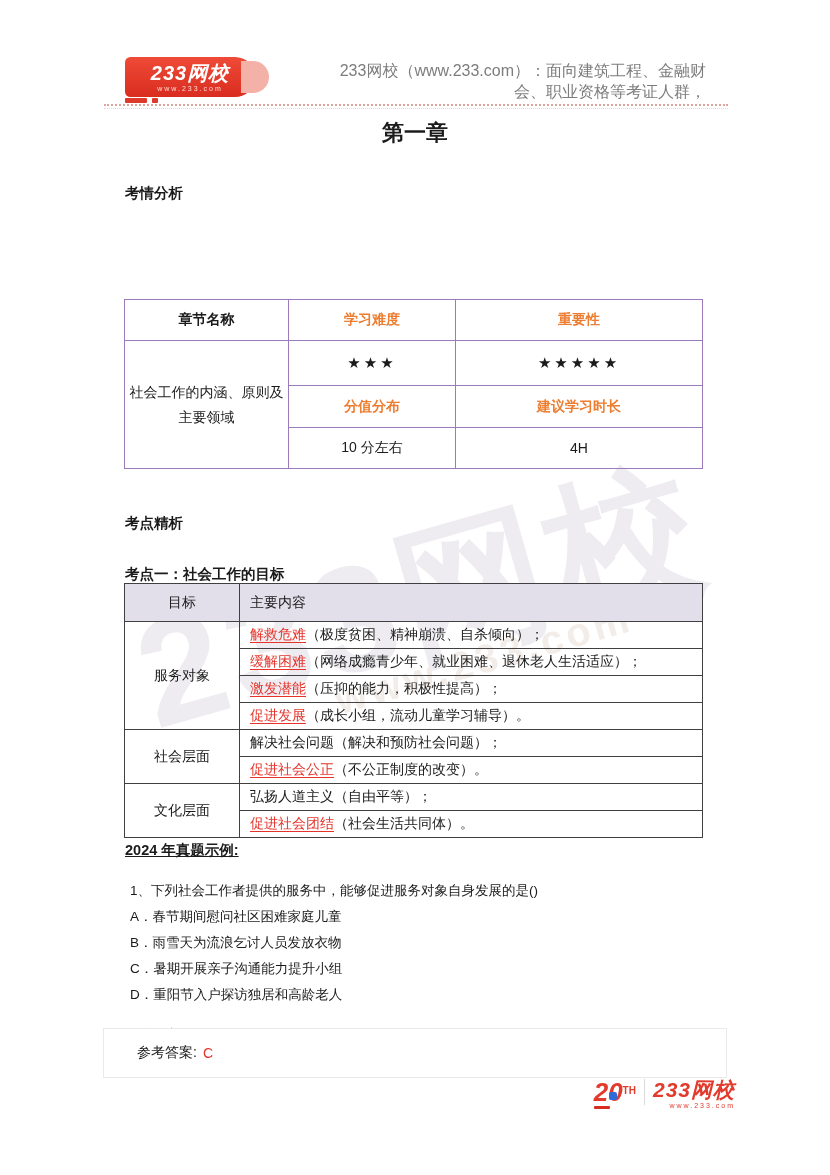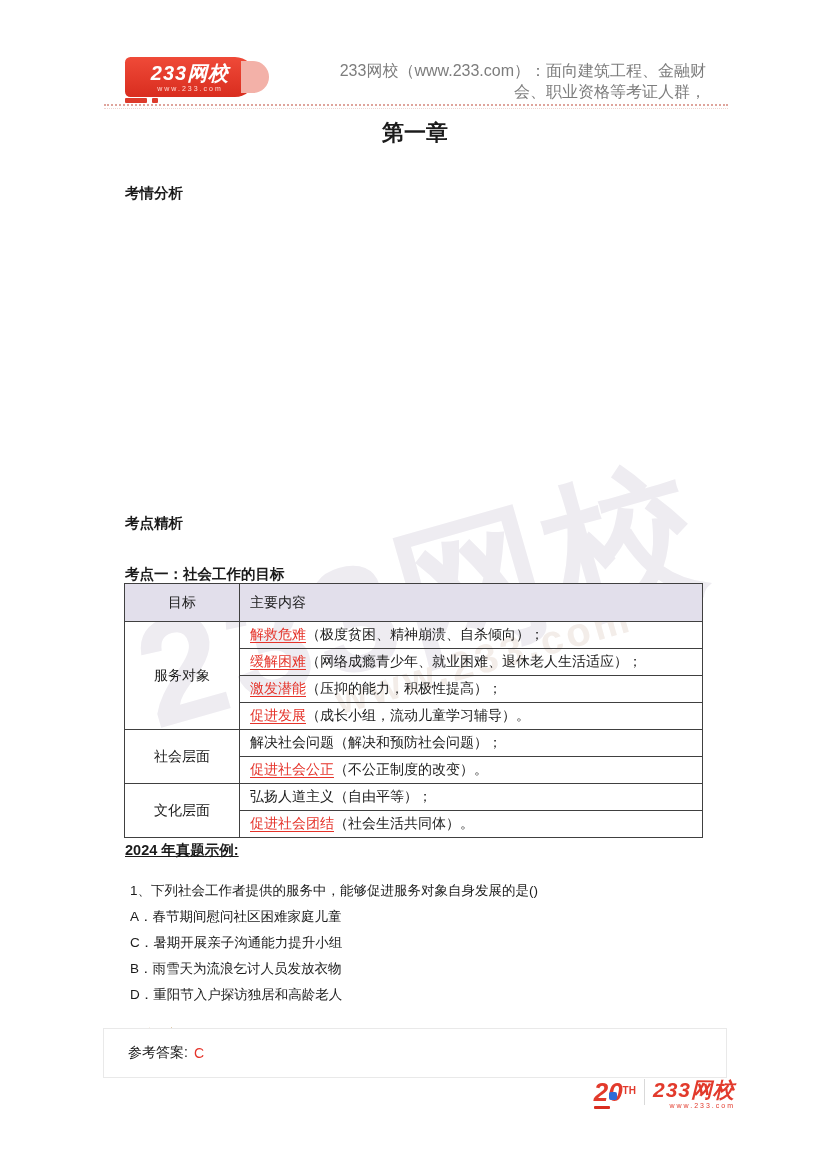--- a/index.html
+++ b/index.html
@@ -80,21 +80,21 @@
   .table2 td{border:1px solid var(--t2-border);vertical-align:middle;padding:0 4px;background:transparent;height:27px;}
   .table2 .gcol{width:115px;text-align:center;}
   .table2 .ccol{width:463px;text-align:left;padding-left:10px;}
   .table2 thead td{background:var(--t2-head-bg);text-align:center;height:38px;}
   .kw{color:var(--kw-red);text-decoration:underline;text-underline-offset:3px;}
   
   .question-block{left:130px;top:878px;width:570px;font-size:13.5px;line-height:26px;}
   .view-answer{left:125px;top:1026px;font-size:13.5px;color:#a16207;cursor:pointer;}
   .answer-box{
     left:103px;top:1028px;width:624px;height:50px;border:1px solid #e9e9e9;
-    display:flex;align-items:center;padding-left:24px;font-size:14px;background:#fff;
+    display:flex;align-items:center;padding-left:33px;font-size:14px;background:#fff;
   }
   .answer-val{color:var(--kw-red);margin-left:6px;}
   
   .footer{right:95px;top:1079px;display:flex;align-items:flex-start;gap:8px;}
   .anniv{position:relative;color:#e23a2c;font-weight:bold;font-style:italic;font-size:26px;line-height:26px;}
   .anniv-sup{font-size:10px;font-style:normal;vertical-align:top;position:relative;top:-1px;}
   .anniv-cap{position:absolute;left:15px;top:13px;width:8px;height:8px;background:#2f6bd8;border-radius:2px;}
   .anniv-bar{position:absolute;left:0;bottom:-4px;width:16px;height:3px;background:#d92d1f;border-radius:1px;}
   .f-divider{width:1px;height:26px;background:#d9d9d9;}
   .f-logo{display:flex;flex-direction:column;align-items:flex-end;}
@@ -119,20 +119,42 @@
   <div class="layer rule-marks">
     <div class="rule-dash"></div>
     <div class="rule-dot"></div>
   </div>
   <div class="layer header-rule"></div>
 
   <div class="layer page-title">第一章</div>
 
   <div class="layer h-bold s-exam-heading">考情分析</div>
 
+  <table class="layer table1">
+    <tbody>
+      <tr class="r1">
+        <td class="c1 hd">章节名称</td>
+        <td class="c2 org">学习难度</td>
+        <td class="c3 org">重要性</td>
+      </tr>
+      <tr class="r2">
+        <td class="c1 chapname" rowspan="3">社会工作的内涵、原则及主要领域</td>
+        <td class="c2 stars">★★★</td>
+        <td class="c3 stars">★★★★★</td>
+      </tr>
+      <tr class="r3">
+        <td class="c2 org">分值分布</td>
+        <td class="c3 org">建议学习时长</td>
+      </tr>
+      <tr class="r4">
+        <td class="c2">10 分左右</td>
+        <td class="c3">4H</td>
+      </tr>
+    </tbody>
+  </table>
 
   <div class="layer h-bold s-kp-heading">考点精析</div>
   <div class="layer h-bold s-point-title">考点一：社会工作的目标</div>
 
   <table class="layer table2">
     <thead>
       <tr>
         <td class="gcol">目标</td>
         <td class="ccol">主要内容</td>
       </tr>
@@ -165,22 +187,22 @@
       <tr>
         <td class="ccol"><span class="kw">促进社会团结</span><span>（社会生活共同体）。</span></td>
       </tr>
     </tbody>
   </table>
 
   <div class="layer h-bold s-q-heading">2024 年真题示例:</div>
   <div class="layer question-block">
     <div>1、下列社会工作者提供的服务中，能够促进服务对象自身发展的是()</div>
     <div>A．春节期间慰问社区困难家庭儿童</div>
+    <div>B．雨雪天为流浪乞讨人员发放衣物</div>
     <div>C．暑期开展亲子沟通能力提升小组</div>
-    <div>B．雨雪天为流浪乞讨人员发放衣物</div>
     <div>D．重阳节入户探访独居和高龄老人</div>
   </div>
 
   <div class="layer view-answer">查看答案</div>
 
   <div class="layer answer-box">
     <span>参考答案:</span>
     <span class="answer-val">C</span>
   </div>
 

